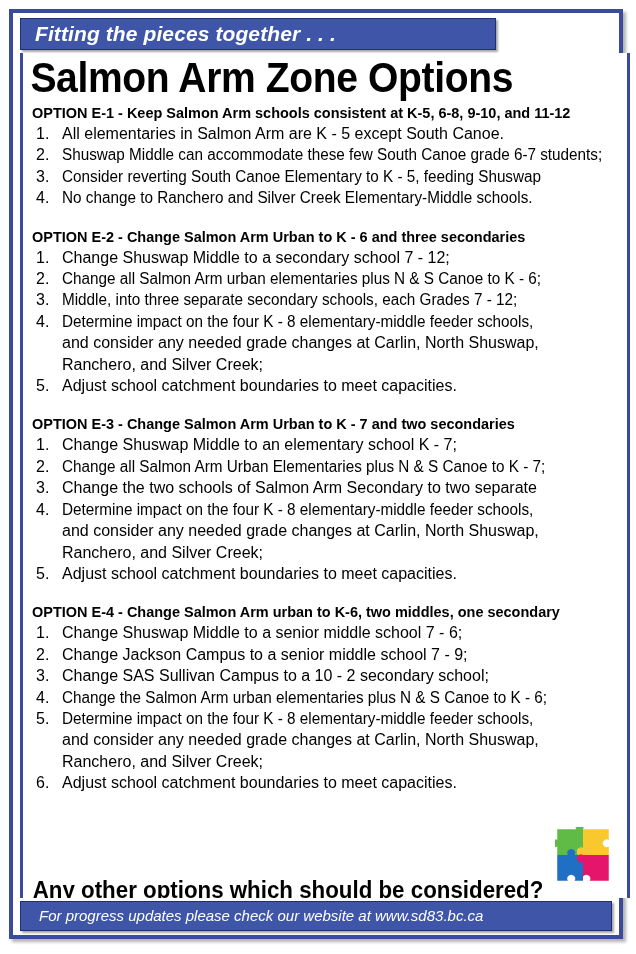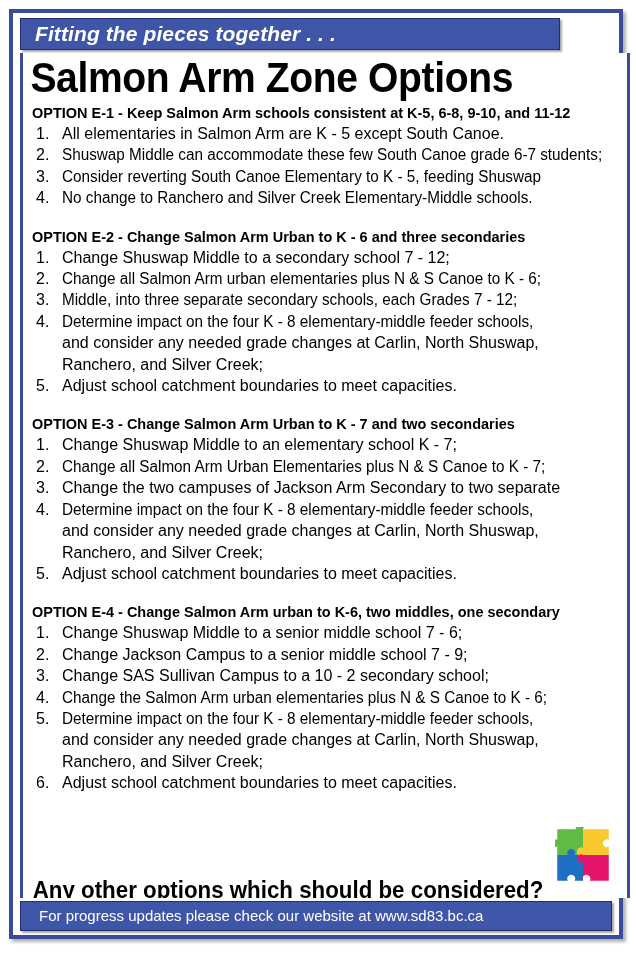--- a/index.html
+++ b/index.html
@@ -25,21 +25,21 @@
     border: 4px solid #3a4b9c;
     background: #ffffff;
     box-shadow: 3px 3px 3px rgba(0,0,0,0.30);
   }
 
   
   #banner {
     position: absolute;
     left: 7px;
     top: 5px;
-    width: 540px;
+    width: 476px;
     height: 32px;
     box-sizing: border-box;
     background: #3f56a8;
     border: 1px solid #20306e;
     box-shadow: 2px 2px 2px rgba(0,0,0,0.35);
   }
   #banner-text {
     position: absolute;
     left: 14px;
     top: 3px;
@@ -149,20 +149,21 @@
   #footer {
     position: absolute;
     left: 7px;
     top: 888px;
     width: 592px;
     height: 30px;
     box-sizing: border-box;
     background: #3f56a8;
     border: 1px solid #20306e;
     box-shadow: 2px 2px 2px rgba(0,0,0,0.35);
+    font-style: italic;
   }
   #footer-text {
     position: absolute;
     left: 18px;
     top: 5px;
     font-size: 15px;
     color: #ffffff;
     white-space: nowrap;
   }
 </style>
@@ -234,21 +235,21 @@
             <li>
               <span class="num">1.</span>
               <span class="li-line">Change Shuswap Middle to an elementary school K - 7;</span>
             </li>
             <li>
               <span class="num">2.</span>
               <span class="li-line narrow">Change all Salmon Arm Urban Elementaries plus N &amp; S Canoe to K - 7;</span>
             </li>
             <li>
               <span class="num">3.</span>
-              <span class="li-line">Change the two campuses of Jackson Arm Secondary to two separate</span>
+              <span class="li-line">Change the two schools of Salmon Arm Secondary to two separate</span>
             </li>
             <li>
               <span class="num">4.</span>
               <span class="li-line narrow">Determine impact on the four K - 8 elementary-middle feeder schools,</span>
               <span class="li-line">and consider any needed grade changes at Carlin, North Shuswap,</span>
               <span class="li-line">Ranchero, and Silver Creek;</span>
             </li>
             <li>
               <span class="num">5.</span>
               <span class="li-line"> Adjust school catchment boundaries to meet capacities.</span>

